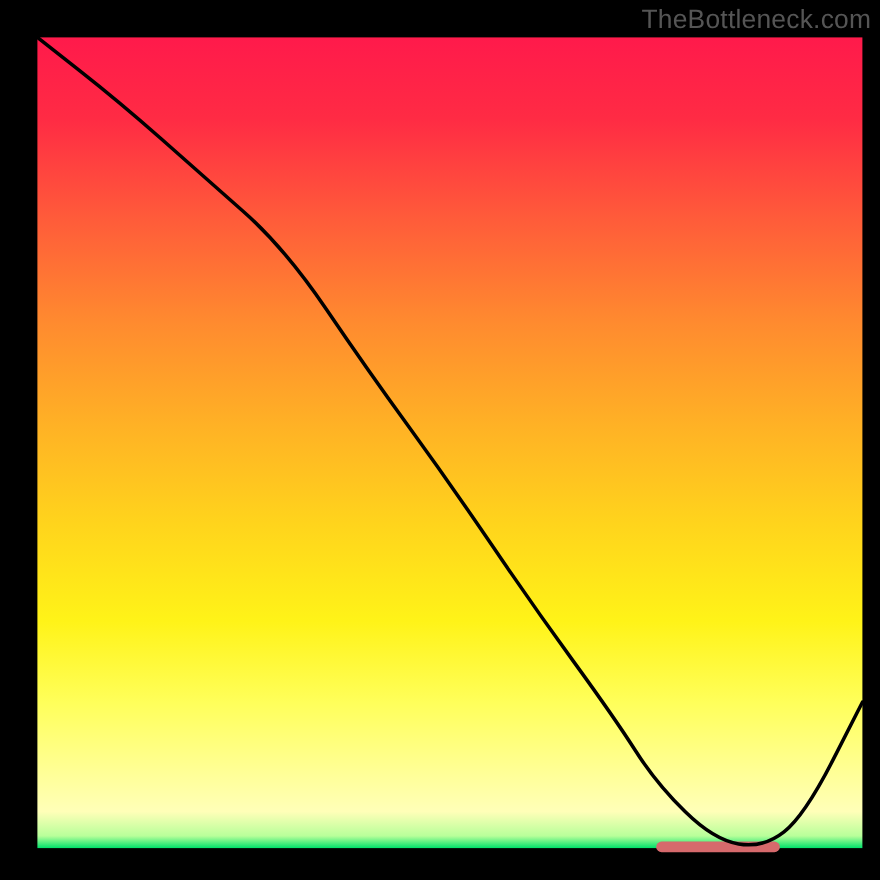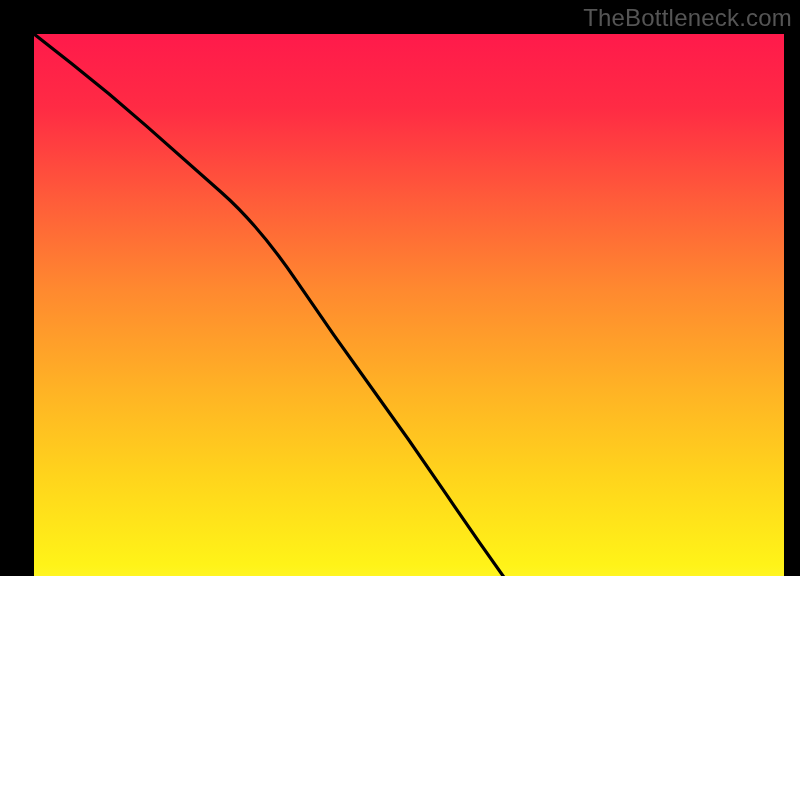--- a/index.html
+++ b/index.html
@@ -4,21 +4,21 @@
 <style>
   body {
     margin: 0;
     padding: 0;
     background: #fff;
     font-family: Arial, Helvetica, sans-serif;
   }
   .stage {
     position: relative;
     width: 800px;
-    height: 576px;
+    height: 800px;
     overflow: hidden;
     background: #fff;
     text-decoration: underline;
   }
   .watermark {
     position: absolute;
     top: 4px;
     right: 8px;
     color: #555;
     font-size: 24px;

